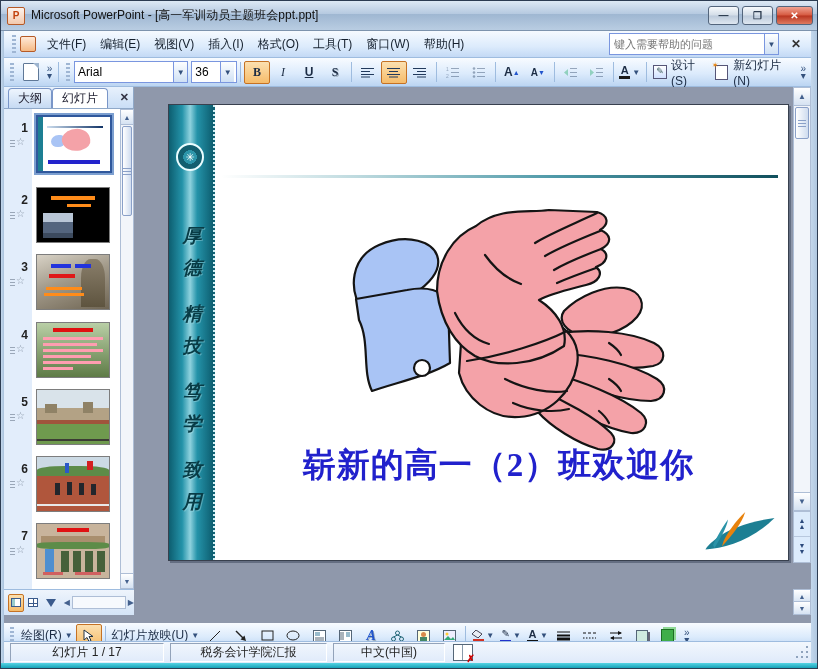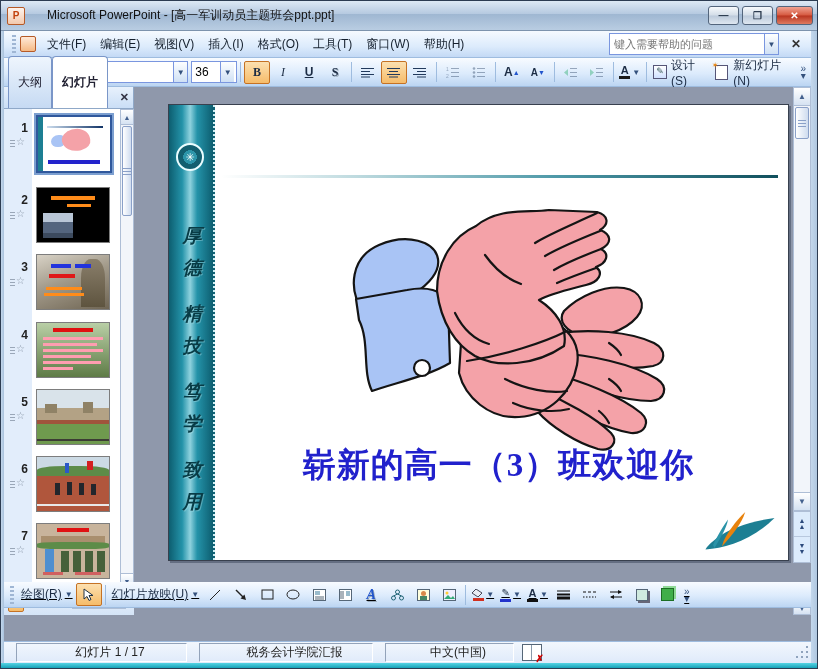--- a/index.html
+++ b/index.html
@@ -3,21 +3,21 @@
 <meta charset="utf-8">
 <style>
   html,body{margin:0;padding:0;background:#6b7b8d;}
   #app{position:relative;width:818px;height:669px;font-family:"Liberation Sans",sans-serif;
        border:1px solid #2c3c52;box-sizing:border-box;overflow:hidden;background:#8f98ab;}
   .abs{position:absolute;}
   
   #titlebar{left:0;top:0;width:818px;height:30px;
     background:linear-gradient(#dde9f5,#b5c9e0 45%,#9fb7d2 46%,#b9cde2);
     border-bottom:1px solid #7d93ad;display:flex;align-items:center;padding:0 6px;box-sizing:border-box;}
-  #titlebar .title{font-size:12px;color:#111;margin-left:22px;flex:1;white-space:nowrap;overflow:hidden;}
+  #titlebar .title{font-size:12px;color:#111;margin-left:6px;flex:1;white-space:nowrap;overflow:hidden;}
   .capbtn{width:29px;height:17px;border:1px solid #53657c;border-radius:3px;margin-left:3px;
     background:linear-gradient(#f7fafc,#d3dde8 48%,#bccadb 52%,#dee7f0);
     display:flex;align-items:center;justify-content:center;font-size:10px;color:#2a3a4e;font-weight:bold;}
   .capbtn.close{width:35px;background:linear-gradient(#f0a392,#d65a41 48%,#b93520 52%,#de7a60);color:#fff;}
   #ppicon{width:16px;height:16px;background:linear-gradient(#fdf3ec,#f3c9ad);border:1px solid #b55a28;border-radius:2px;
     display:flex;align-items:center;justify-content:center;font-size:10px;font-weight:bold;color:#c2410c;}
   .frame-strip{background:linear-gradient(90deg,#c3d7ec,#a9c2dc);}
   #frame-left{left:0;top:30px;width:3px;height:632px;}
   #frame-right{left:810px;top:30px;width:8px;height:632px;}
   #frame-bottom{left:0;top:662px;width:818px;height:7px;background:linear-gradient(#55d4e4,#18a2b8 70%,#0d8a9e);}
@@ -52,23 +52,23 @@
   .colbar{display:block;height:3px;width:11px;margin-top:1px;}
   .uD{font-weight:bold;}
   .design-ico{width:13px;height:12px;border:1px solid #557;background:linear-gradient(#fff,#cfe0ff);
     font-size:9px;line-height:10px;text-align:center;color:#355;}
   .newslide-ico{width:12px;height:13px;border:1px solid #557;background:#fff;position:relative;}
   .newslide-ico:after{content:"✶";position:absolute;left:-4px;top:-5px;color:#e8820c;font-size:8px;}
   
   #leftpane{left:3px;top:86px;width:130px;height:502px;background:#fff;border-right:1px solid #8fa8c8;box-sizing:border-box;}
   #pane-tabs{position:absolute;left:0;top:0;width:100%;height:22px;background:linear-gradient(#e8f1fc,#cadef6);
     border-bottom:1px solid #8fa8c8;display:flex;align-items:flex-end;padding-left:4px;box-sizing:border-box;}
-  .tab{height:19px;line-height:19px;font-size:12px;padding:16px 9px;border:1px solid #7a96c8;border-bottom:none;
+  .tab{height:19px;line-height:19px;font-size:12px;padding:0 9px;border:1px solid #7a96c8;border-bottom:none;
     border-radius:4px 4px 0 0;background:linear-gradient(#eef5fd,#c6daf3);color:#223;}
-  .tab.active{background:#fff;font-weight:bold;}
+  .tab.active{background:#fff;font-weight:normal;}
   #pane-close{margin-left:auto;margin-right:4px;align-self:center;font-size:11px;font-weight:bold;color:#334;}
   #thumb-list{position:absolute;left:0;top:22px;width:115px;height:480px;background:#fff;}
   #thumb-gutter{position:absolute;left:0;top:0;width:28px;height:100%;background:#e2edfb;}
   .th-num{position:absolute;left:0;width:24px;text-align:right;font-size:12px;font-weight:bold;color:#222;}
   .anim{position:absolute;left:6px;width:18px;height:10px;}
   .anim .lines{position:absolute;left:0;top:1px;width:5px;height:8px;
      background:repeating-linear-gradient(#9aa7b8 0 1px,transparent 1px 3px);}
   .anim .star{position:absolute;left:6px;top:-3px;font-size:10px;color:#8a97a8;}
   .th{position:absolute;left:32px;width:72px;height:54px;border:1px solid #7d7d7d;background:#fff;overflow:hidden;}
   .th.selected{border:2px solid #30589c;box-shadow:0 0 0 2px #7c9fd0;}
@@ -116,33 +116,33 @@
      linear-gradient(90deg,#3a5a8c 0 1px,transparent 1px) 4px 0/1px 9px no-repeat,#fff;}
   .vico.show{border:none;width:0;height:0;border-left:5px solid transparent;border-right:5px solid transparent;
      border-top:8px solid #3a5a8c;}
   #vb-scroll{display:flex;align-items:center;margin-left:4px;font-size:8px;color:#44618e;}
   #vb-scroll .track{width:52px;height:11px;background:#f6f9fd;border:1px solid #aebed6;margin:0 2px;}
   #notes{left:135px;top:588px;width:657px;height:26px;background:#fff;border:1px solid #8fa8c8;box-sizing:border-box;
      font-size:11px;color:#222;padding:3px 6px;}
   #notes-scroll{left:792px;top:588px;width:18px;height:26px;}
   #notes-scroll .sb-btn{height:12px;font-size:7px;}
   
-  #drawbar{left:3px;top:581px;width:807px;height:26px;padding:0 2px;text-decoration:underline;}
+  #drawbar{left:3px;top:622px;width:807px;height:26px;padding:0 2px;}
   .dlabel{font-size:12px;color:#1c2c44;padding:0 3px;display:flex;align-items:center;}
   .dlabel .da{font-size:8px;margin-left:3px;color:#33507c;}
   .wordart{font-family:"Liberation Serif",serif;font-style:italic;font-weight:bold;color:#2255cc;font-size:14px;
      text-shadow:1px 1px 0 #9ab;}
   .stack-ico{display:flex;flex-direction:column;align-items:center;line-height:10px;font-size:11px;}
   .cube{width:11px;height:11px;background:#3fae49;border:1px solid #1c6e24;box-shadow:2px -2px 0 #8fd996;}
   .shadowbox{width:10px;height:10px;background:#cfeadf;border:1px solid #567;box-shadow:2px 2px 0 #667;}
   
   #statusbar{left:3px;top:640px;width:807px;height:22px;background:linear-gradient(#f2f7fd,#dfeafa);
      border-top:1px solid #9ebcdf;display:flex;align-items:center;font-size:12px;color:#222;box-sizing:border-box;}
   .stat-box{height:17px;line-height:17px;text-align:center;border:1px solid;border-color:#93a3ba #fff #fff #93a3ba;
-     margin-left:12px;overflow:hidden;white-space:nowrap;padding-left:17px;}
+     margin-left:6px;overflow:hidden;white-space:nowrap;}
   #spell-ico{width:18px;height:15px;margin-left:8px;position:relative;background:#fff;border:1px solid #567;}
   #spell-ico:before{content:"";position:absolute;left:8px;top:0;width:1px;height:100%;background:#89a;}
   #spell-ico:after{content:"✗";position:absolute;right:-3px;bottom:-4px;color:#c00;font-size:10px;font-weight:bold;}
   #resize-grip{margin-left:auto;margin-right:2px;width:13px;height:13px;
      background:
       radial-gradient(circle at 11px 11px,#8fa3bd 1.3px,transparent 1.5px),
       radial-gradient(circle at 11px 6px,#8fa3bd 1.3px,transparent 1.5px),
       radial-gradient(circle at 6px 11px,#8fa3bd 1.3px,transparent 1.5px),
       radial-gradient(circle at 11px 1px,#8fa3bd 1.3px,transparent 1.5px),
       radial-gradient(circle at 1px 11px,#8fa3bd 1.3px,transparent 1.5px),
@@ -476,21 +476,21 @@
           <path fill="none" d="M146,120 C154,136 166,147 180,151"></path>
           <path fill="none" d="M158,168 C196,162 234,150 258,138"></path>
           <path fill="none" d="M196,186 C216,196 240,201 258,198"></path>
           <path fill="none" d="M204,210 C222,218 244,220 260,216"></path>
           <path fill="none" d="M300,150 C306,154 310,158 312,162"></path>
           <path fill="none" d="M300,186 C306,190 310,194 312,198"></path>
           <path fill="none" d="M290,218 C295,222 298,226 300,230"></path>
         </g>
       </svg>
 
-      <div id="slide-title">崭新的高一（3）班欢迎你</div>
+      <div id="slide-title">崭新的高一（2）班欢迎你</div>
 
       <svg class="abs" style="right:10px;bottom:6px" width="76" height="48" viewBox="0 0 100 64">
         <path d="M4,58 C30,56 66,46 96,16 C64,20 36,30 20,42 C11,49 6,54 4,58 Z" fill="#1d7f93"></path>
         <path d="M26,54 C40,38 52,24 57,8 C44,20 33,36 28,47 Z" fill="#e8820c"></path>
         <path d="M16,56 C24,42 32,30 34,18 C25,30 18,44 14,52 Z" fill="#2a93a8"></path>
       </svg>
     </div>
   </div>
 
   <div id="vscroll" class="abs sb">

